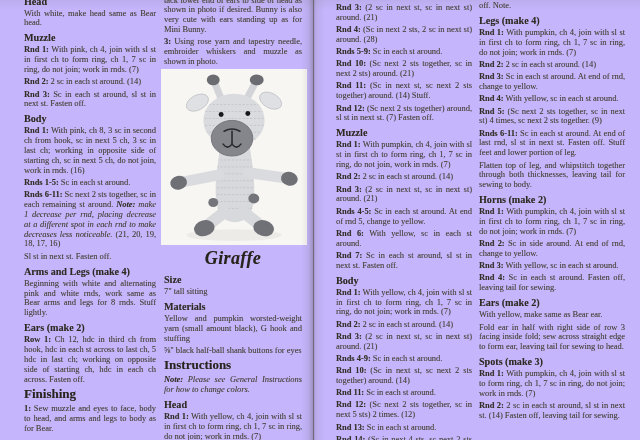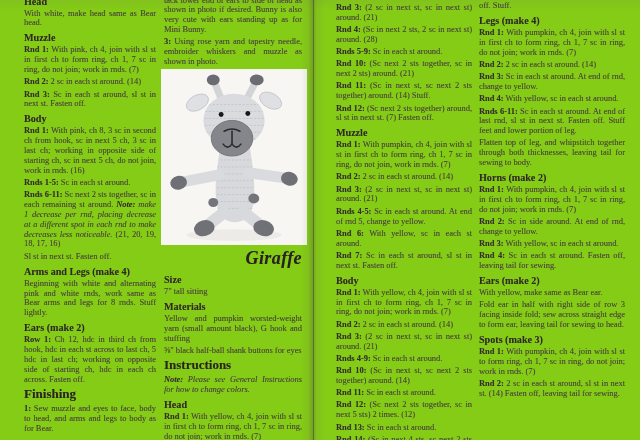--- a/index.html
+++ b/index.html
@@ -1,38 +1,38 @@
 <!DOCTYPE html>
 <html><head>
 <meta charset="utf-8">
 <style>
   html,body{margin:0;padding:0;}
   body{width:640px;height:440px;overflow:hidden;background:#e8e4da;}
-  .page{position:relative;width:640px;height:440px;background:#84cc16;overflow:hidden;
+  .page{position:relative;width:640px;height:440px;background:#c4b5fd;overflow:hidden;
         font-family:"Liberation Serif", serif;color:#474238;
         text-shadow:0.2px 0.2px 0.4px rgba(92,84,70,0.45);}
   .page::before{content:"";position:absolute;left:0;top:0;right:0;height:10px;
         background:linear-gradient(180deg,rgba(110,104,92,0.10),transparent);pointer-events:none;}
   .col{position:absolute;top:0;font-size:8.4px;line-height:9.85px;text-align:justify;}
   .col p{margin:0 0 2.4px;}
   .col h3{font-size:10.1px;line-height:11px;margin:4.2px 0 2px;color:#2e2a23;font-weight:bold;text-align:left;}
   .col h2{font-size:13px;line-height:14px;margin:0 0 3px;color:#28241e;font-weight:bold;text-align:left;}
   .b{font-weight:bold;color:#332f28;}
   .i{font-style:italic;margin-top:16px;}
   .cut{margin-top:-4.5px !important;}
   .col1{left:24px;width:132px;}
   .col2{left:164px;width:138px;}
   .col3{left:336px;top:3px;width:136px;}
   .col4{left:479px;top:1px;width:146px;}
   .gutter{position:absolute;left:301px;top:0;width:24px;height:440px;pointer-events:none;
         background:linear-gradient(90deg,transparent,rgba(96,90,78,0.10) 30%,rgba(70,64,54,0.30) 50%,rgba(96,90,78,0.10) 64%,transparent);}
   .gutter::after{content:"";position:absolute;left:12px;top:0;width:1px;height:440px;background:rgba(66,60,52,0.5);}
   .photo{width:146px;height:176px;background:#f7f6f2;margin:2px 0 3px -3px;}
   .title{font-style:italic;font-size:18px;line-height:20px;font-weight:600;color:#26221c;
-        margin:1px 0 6px;letter-spacing:0.4px;text-align:right;}
+        margin:1px 0 6px;letter-spacing:0.4px;text-align:center;}
 </style>
 </head>
 <body>
 
 <div class="page">
 
   <div class="col col1">
       <h3 class="cut"><span>Head</span></h3>
       <p><span>With white, make head same as Bear head.</span></p>
       <h3><span>Muzzle</span></h3>
@@ -155,26 +155,27 @@
       <p><span class="b">Rnd 2:</span><span> 2 sc in each st around. (14)</span></p>
       <p><span class="b">Rnd 3:</span><span> (2 sc in next st, sc in next st) around. (21)</span></p>
       <p><span class="b">Rnds 4-9:</span><span> Sc in each st around.</span></p>
       <p><span class="b">Rnd 10:</span><span> (Sc in next st, sc next 2 sts together) around. (14)</span></p>
       <p><span class="b">Rnd 11:</span><span> Sc in each st around.</span></p>
       <p><span class="b">Rnd 12:</span><span> (Sc next 2 sts together, sc in next 5 sts) 2 times. (12)</span></p>
       <p><span class="b">Rnd 13:</span><span> Sc in each st around.</span></p>
       <p><span class="b">Rnd 14:</span><span> (Sc in next 4 sts, sc next 2 sts together) 2 times. (10)</span></p>
     </div>
   <div class="col col4">
-      <p><span>off. Stuff.</span></p>
+      <p><span>off. Note.</span></p>
       <h3><span>Legs (make 4)</span></h3>
       <p><span class="b">Rnd 1:</span><span> With pumpkin, ch 4, join with sl st in first ch to form ring, ch 1, 7 sc in ring, do not join; work in rnds. (7)</span></p>
       <p><span class="b">Rnd 2:</span><span> 2 sc in each st around. (14)</span></p>
       <p><span class="b">Rnd 3:</span><span> Sc in each st around. At end of rnd, change to yellow.</span></p>
       <p><span class="b">Rnd 4:</span><span> With yellow, sc in each st around.</span></p>
+      <p><span class="b">Rnd 5:</span><span> (Sc next 2 sts together, sc in next st) 4 times, sc next 2 sts together. (9)</span></p>
       <p><span class="b">Rnds 6-11:</span><span> Sc in each st around. At end of last rnd, sl st in next st. Fasten off. Stuff feet and lower portion of leg.</span></p>
       <p><span>Flatten top of leg, and whipstitch together through both thicknesses, leaving tail for sewing to body.</span></p>
       <h3><span>Horns (make 2)</span></h3>
       <p><span class="b">Rnd 1:</span><span> With pumpkin, ch 4, join with sl st in first ch to form ring, ch 1, 7 sc in ring, do not join; work in rnds. (7)</span></p>
       <p><span class="b">Rnd 2:</span><span> Sc in side around. At end of rnd, change to yellow.</span></p>
       <p><span class="b">Rnd 3:</span><span> With yellow, sc in each st around.</span></p>
       <p><span class="b">Rnd 4:</span><span> Sc in each st around. Fasten off, leaving tail for sewing.</span></p>
       <h3><span>Ears (make 2)</span></h3>
       <p><span>With yellow, make same as Bear ear.</span></p>
       <p><span>Fold ear in half with right side of row 3 facing inside fold; sew across straight edge to form ear, leaving tail for sewing to head.</span></p>

